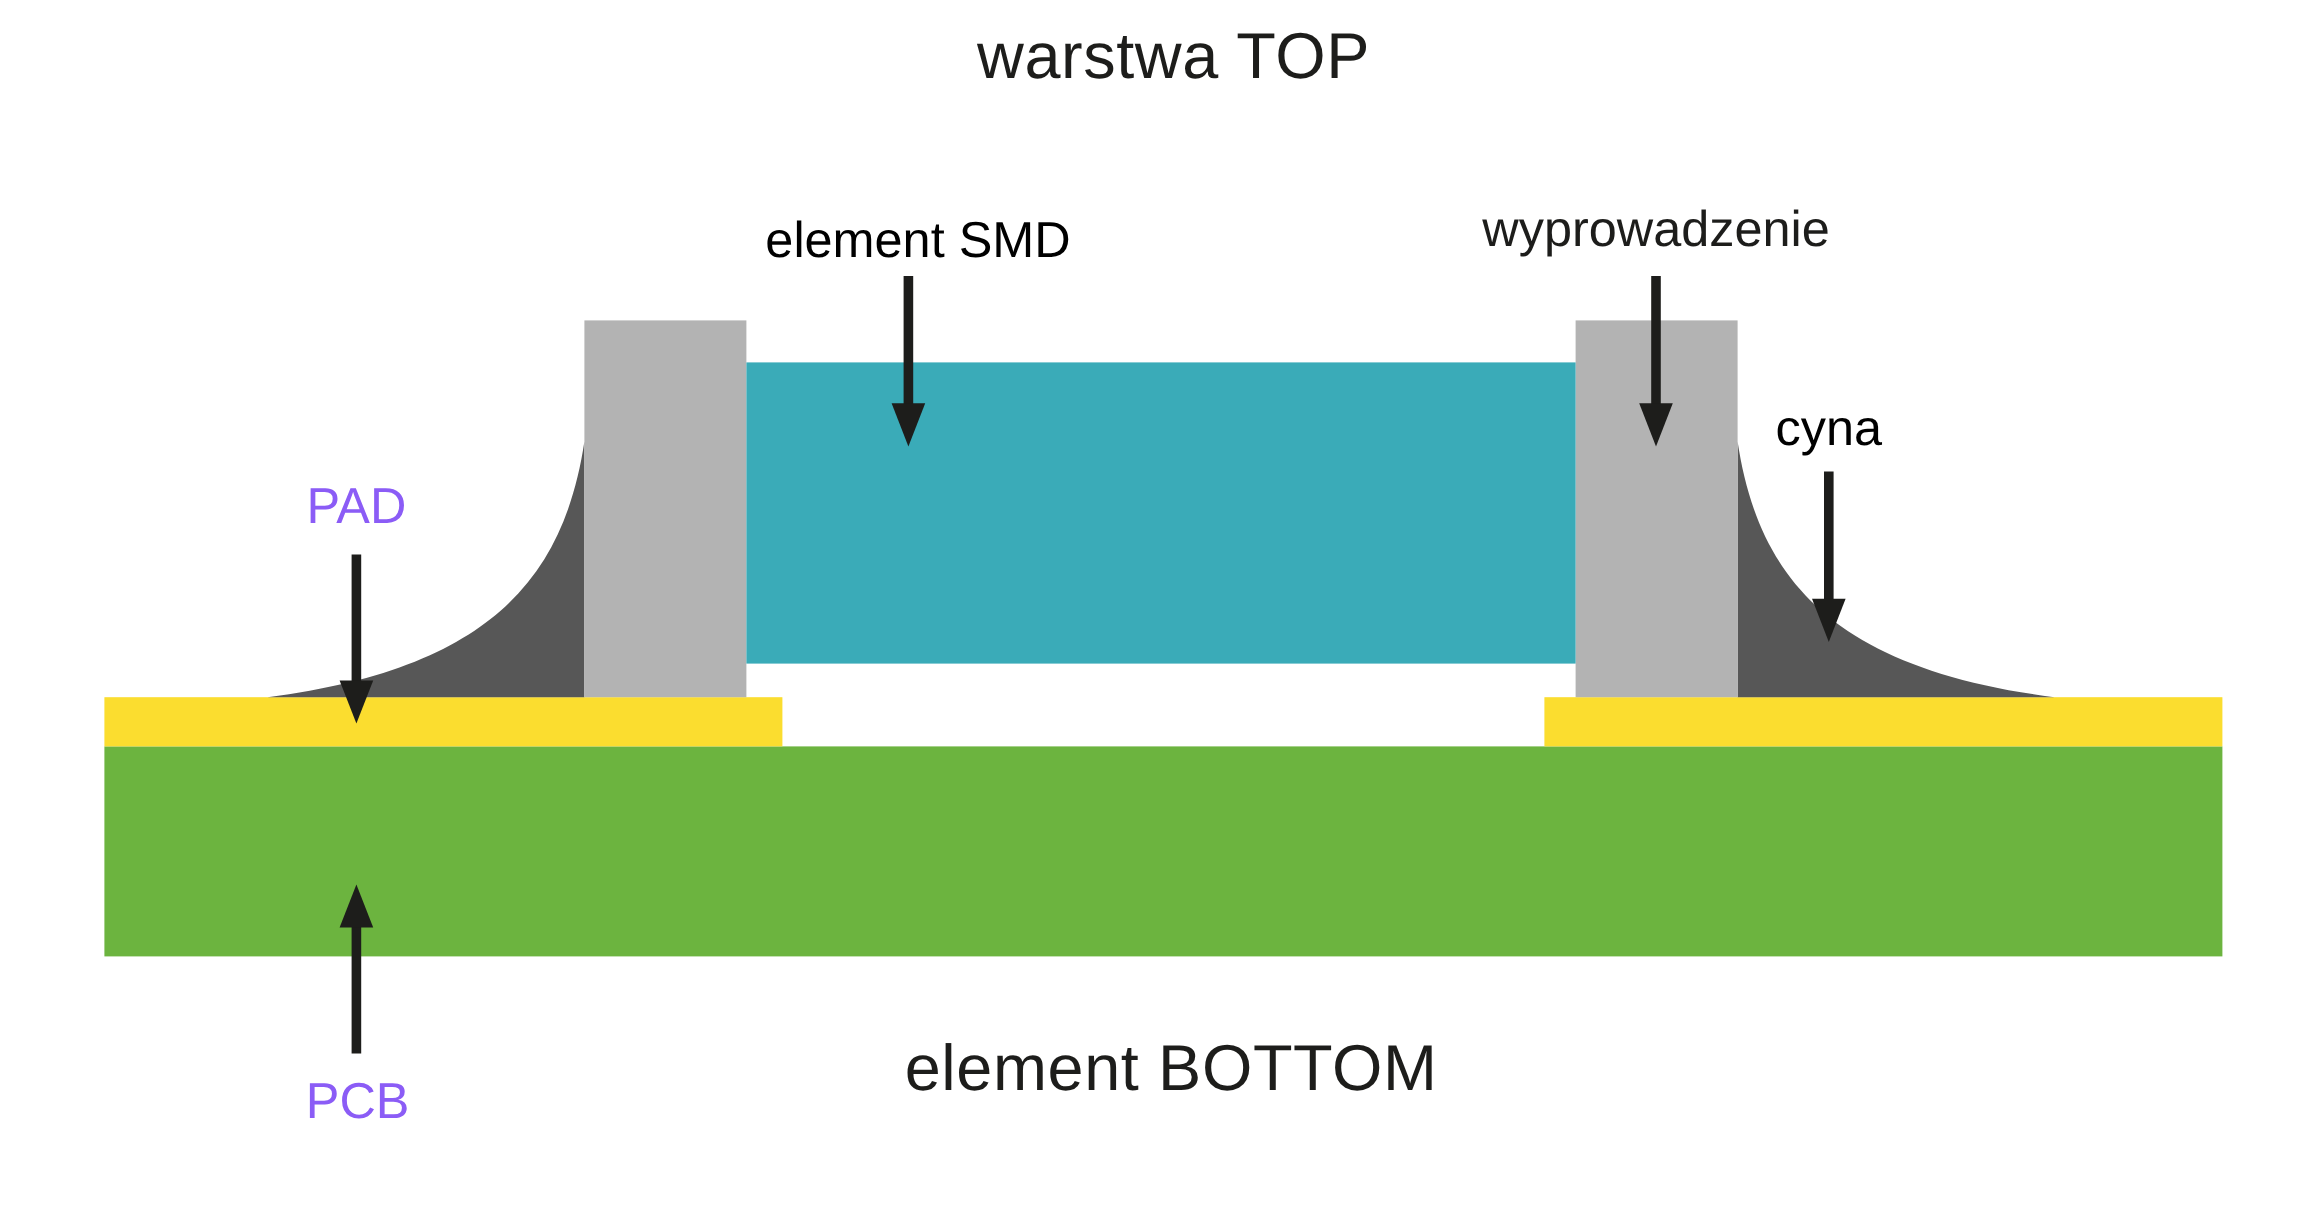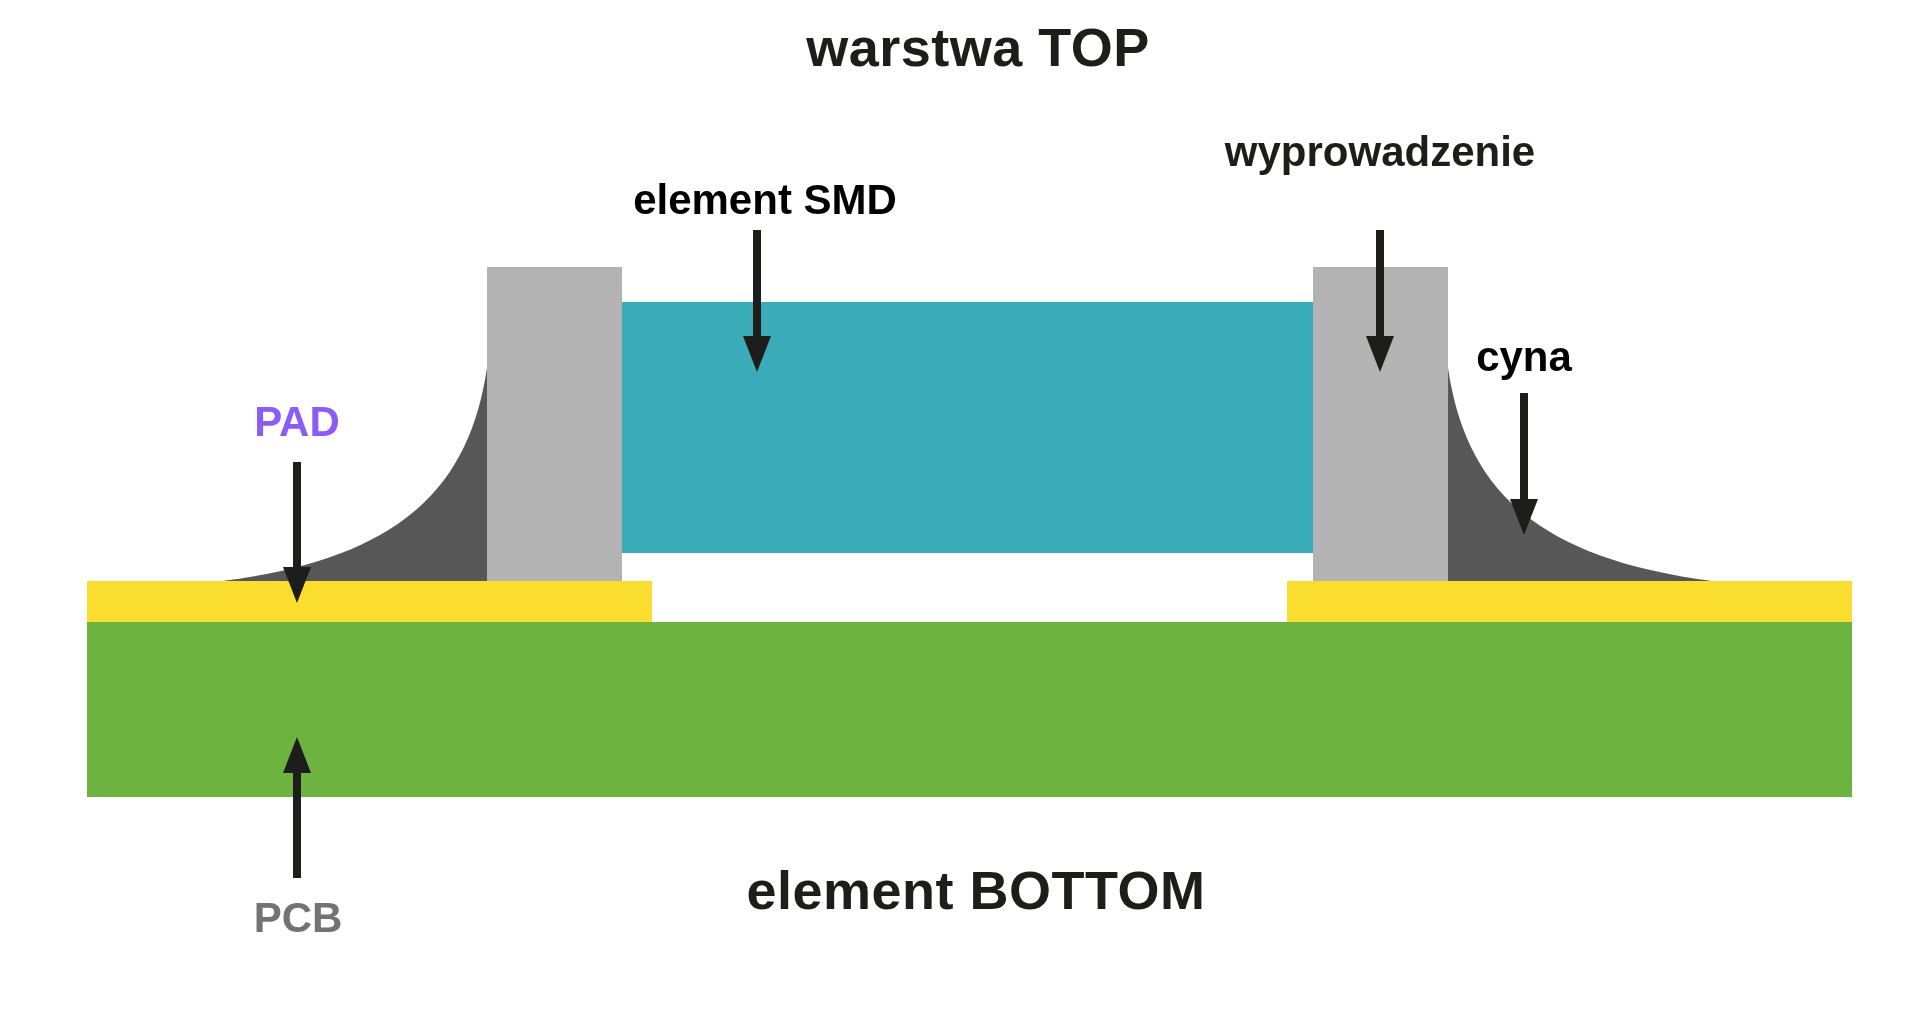--- a/index.html
+++ b/index.html
@@ -16,25 +16,25 @@
     width: 1920px;
     height: 1013px;
     display: block;
   }
   .label {
     position: absolute;
     transform: translateX(-50%);
     text-align: left;
     white-space: nowrap;
     font-family: "Liberation Sans", sans-serif;
-    font-weight: 700;
+    font-weight: 400;
   }
   .label.title { font-size: 54px; letter-spacing: 0.5px; }
   .label.note  { font-size: 42px; }
-  .label.two-line { line-height: 50px; }
+  .label.two-line { line-height: 50px; margin-top: 39px; }
   .label.two-line span { display: block; }
 </style>
 </head>
 <body>
 
 <div class="stage" style="background-color: rgb(255, 255, 255);">
 
   <svg class="layers" viewBox="0 0 1920 1013">
 
     <rect x="87" y="622" width="1765" height="175" fill="#6cb43f"></rect>
@@ -81,16 +81,16 @@
   <div class="label note" style="left: 765px; top: 176px; color: #000000;">element SMD</div>
 
   <div class="label note two-line" style="left: 1380px; top: 127px; color: rgb(29, 29, 27);">
     <span>wyprowadzenie</span>
   </div>
 
   <div class="label note" style="left: 1524px; top: 333px; color: #000000;">cyna</div>
 
   <div class="label note" style="left: 297px; top: 398px; color: #8b5cf6;">PAD</div>
 
-  <div class="label note" style="left: 298px; top: 894px; color: #737373;">PCB</div>
+  <div class="label note" style="left: 298px; top: 894px; color: #8b5cf6;">PCB</div>
 
   <div class="label title" style="left: 976px; top: 859px; color: rgb(29, 29, 27);">element BOTTOM</div>
 </div>
 
 </body></html>

